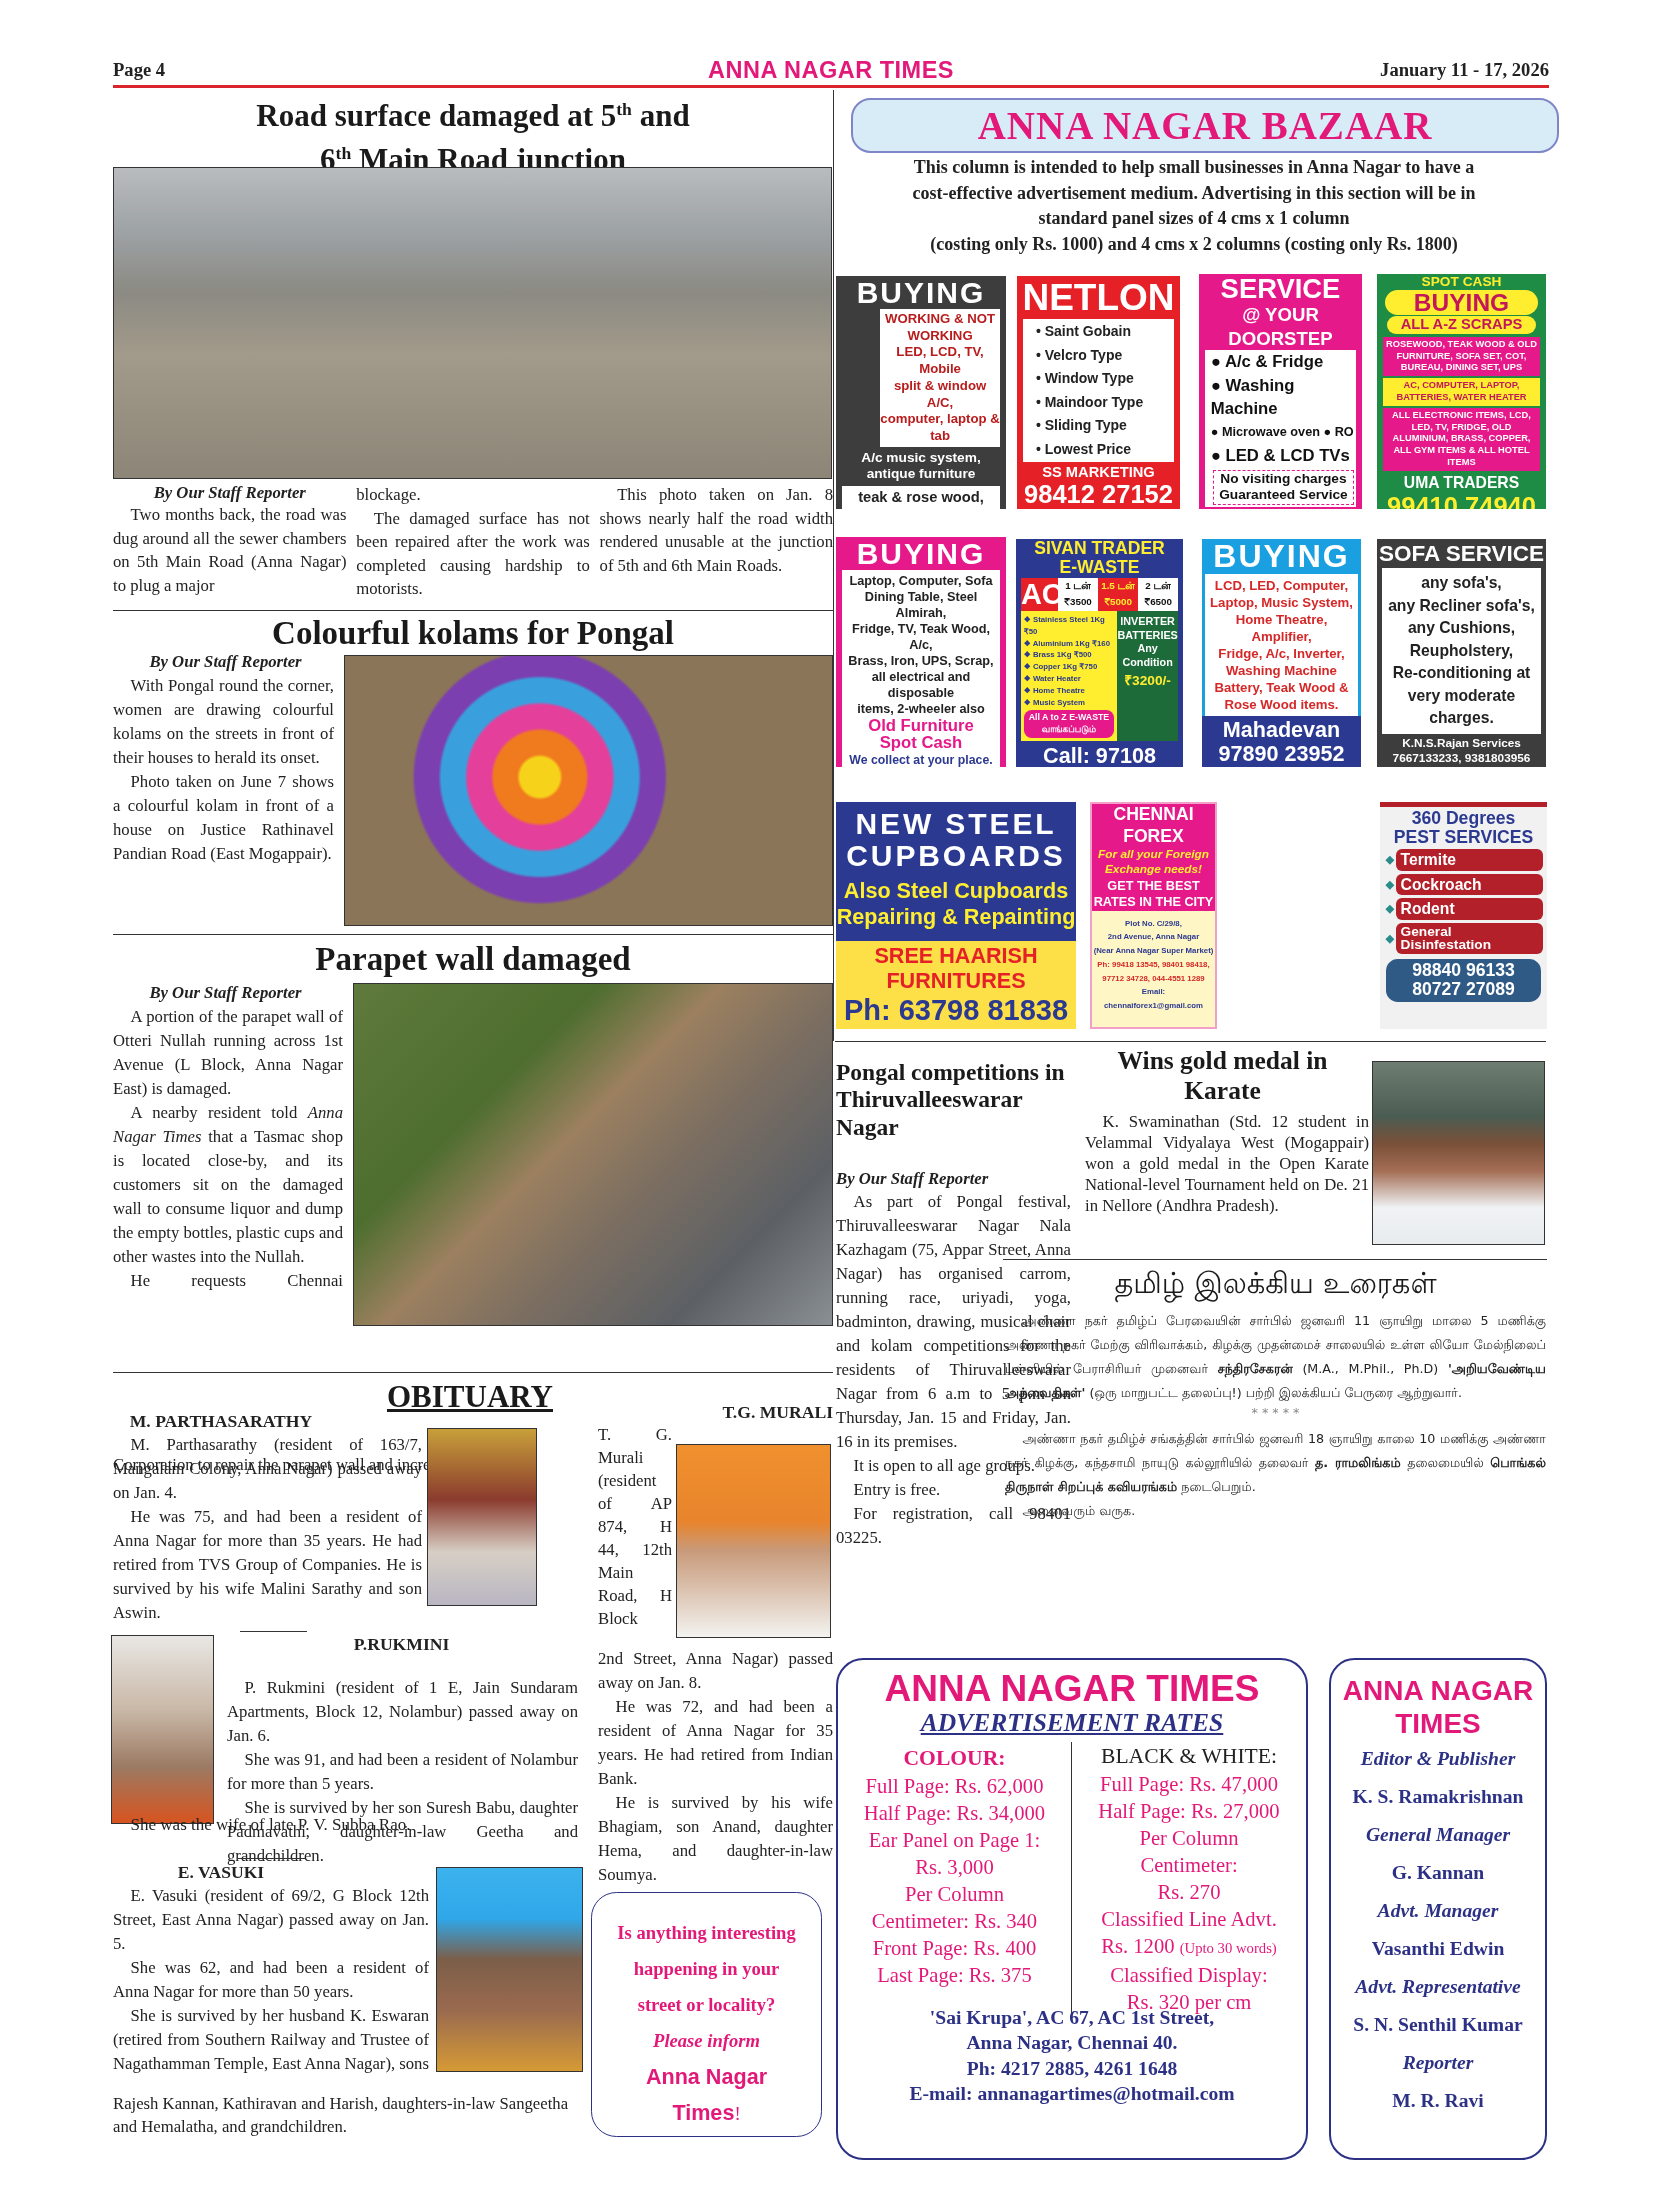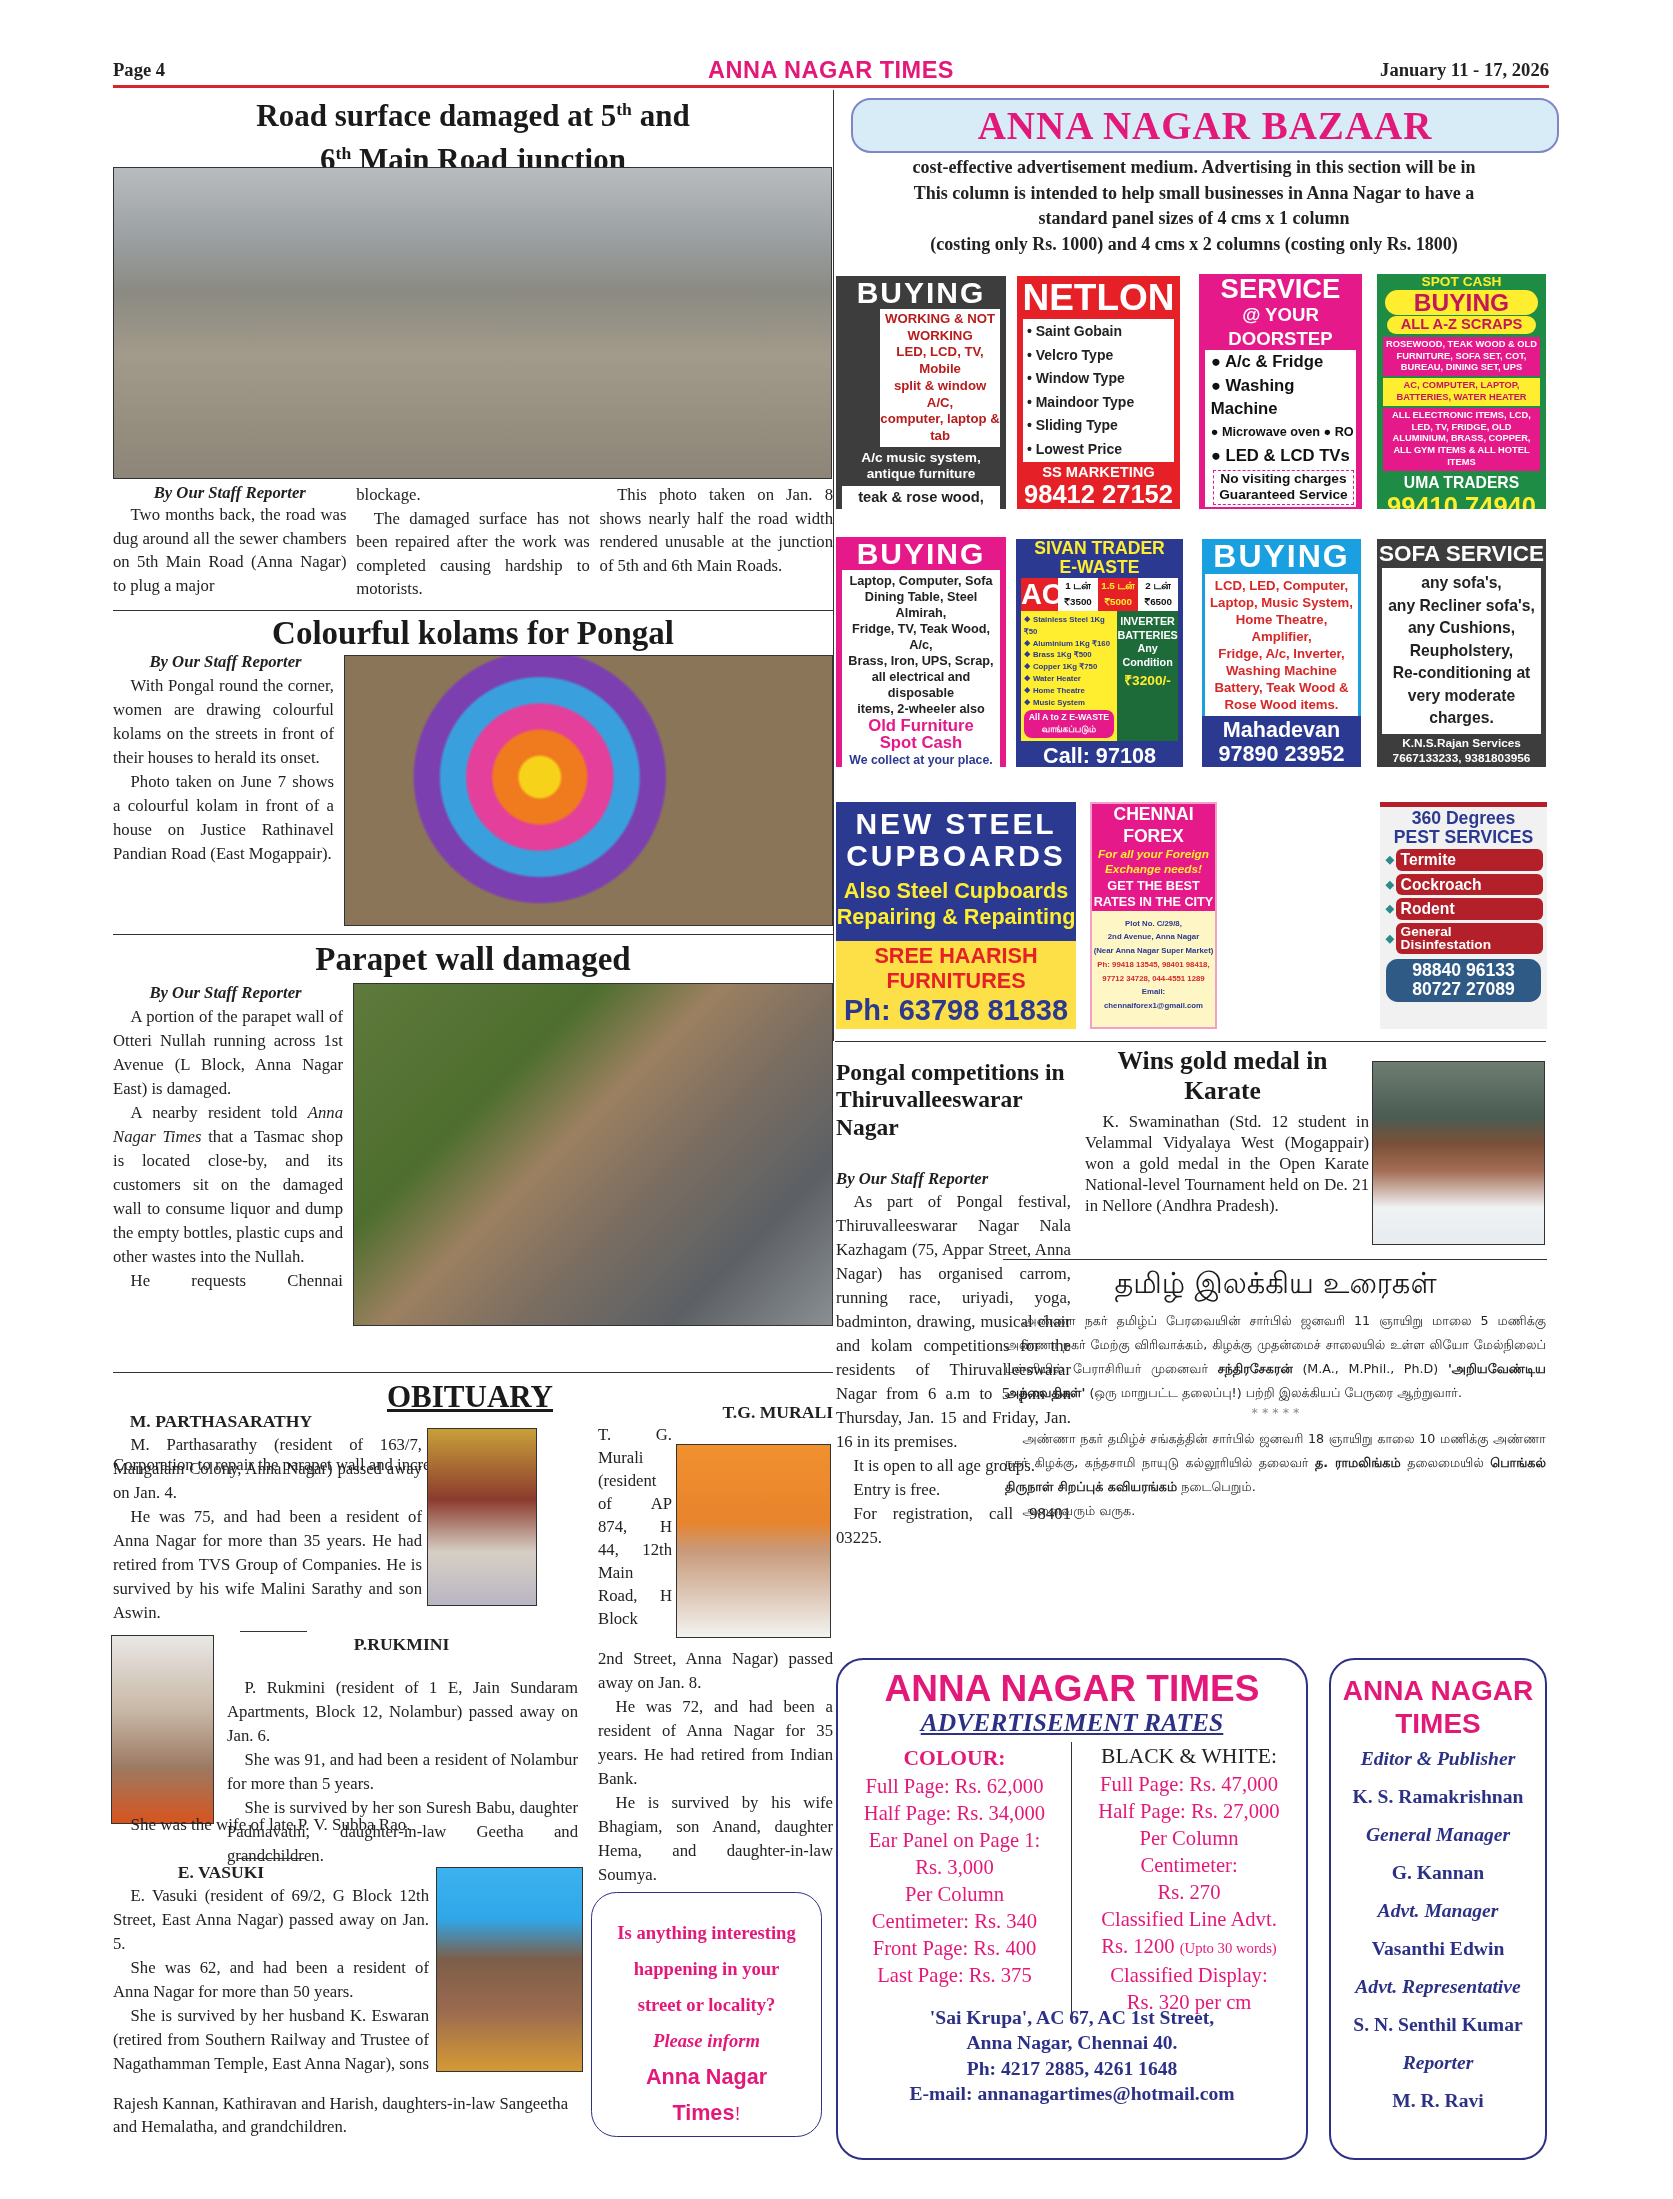--- a/index.html
+++ b/index.html
@@ -87,21 +87,21 @@
   #ad1 { left: 836px; top: 276px; width: 170px; height: 233px; background: #3d3d3d; color: #fff; }
   #ad1 .hd { font-size: 30px; line-height: 33px; letter-spacing: 2px; }
   #ad1 .bd { color: #b91c1c; font-size: 13.2px; line-height: 16.7px; padding: 2px 0; margin-left: 44px; }
   #ad1 .mid { font-size: 13.7px; line-height: 16.7px; padding: 2.9px 3.9px; }
   #ad1 .bd2 { background: #fff; color: #222; margin: 0 5.9px; font-size: 14.7px; line-height: 18.6px; padding: 2px 0; }
   #ad1 .nm { font-size: 16.7px; margin-top: 2.9px; }
   #ad1 .ph { font-size: 21.6px; line-height: 25.5px; }
 
   #ad2 { left: 1017px; top: 276px; width: 163px; height: 233px; background: #e52127; color: #fff; }
   #ad2 .hd { font-size: 37px; line-height: 43px; font-stretch: condensed; }
-  #ad2 .bd { color: #222; text-align: left; font-size: 14px; line-height: 23.5px; padding-left: 4px; }
+  #ad2 .bd { color: #222; text-align: left; font-size: 14px; line-height: 23.5px; padding-left: 13px; }
   #ad2 .nm { font-size: 14.7px; margin-top: 2px; }
   #ad2 .ph { font-size: 25.5px; line-height: 29px; }
 
   #ad3 { left: 1199px; top: 274px; width: 163px; height: 235px; background: #e5198a; color: #fff; }
   #ad3 .hd { font-size: 27.4px; line-height: 29px; }
   #ad3 .sub { font-size: 18.6px; line-height: 23.5px; }
   #ad3 .bd { color: #111; text-align: left; font-size: 16.7px; line-height: 23.5px; padding-left: 5.9px; }
   #ad3 .bd .sm { font-size: 12.7px; }
   #ad3 .ph { font-size: 24.5px; line-height: 29px; }
 
@@ -309,22 +309,22 @@
   <div class="l">Is anything interesting</div>
   <div class="l">happening in your</div>
   <div class="l">street or locality?</div>
   <div class="l it">Please inform</div>
   <div class="big">Anna Nagar</div>
   <div class="big"><span>Times</span><span style="font:normal 18.6px 'Liberation Serif',serif">!</span></div>
 </div>
 
 <div id="bazaar-title" class="abs">ANNA NAGAR BAZAAR</div>
 <div id="bazaar-intro" class="abs">
+  <div>This column is intended to help small businesses in Anna Nagar to have a</div>
   <div>cost-effective advertisement medium. Advertising in this section will be in</div>
-  <div>This column is intended to help small businesses in Anna Nagar to have a</div>
   <div>standard panel sizes of 4 cms x 1 column</div>
   <div>(costing only Rs. 1000) and 4 cms x 2 columns (costing only Rs. 1800)</div>
 </div>
 
 <div id="ad1" class="ad">
   <div class="hd">BUYING</div>
   <div class="bd">
     <div>WORKING &amp; NOT WORKING</div>
     <div>LED, LCD, TV, Mobile</div>
     <div>split &amp; window A/C,</div>

